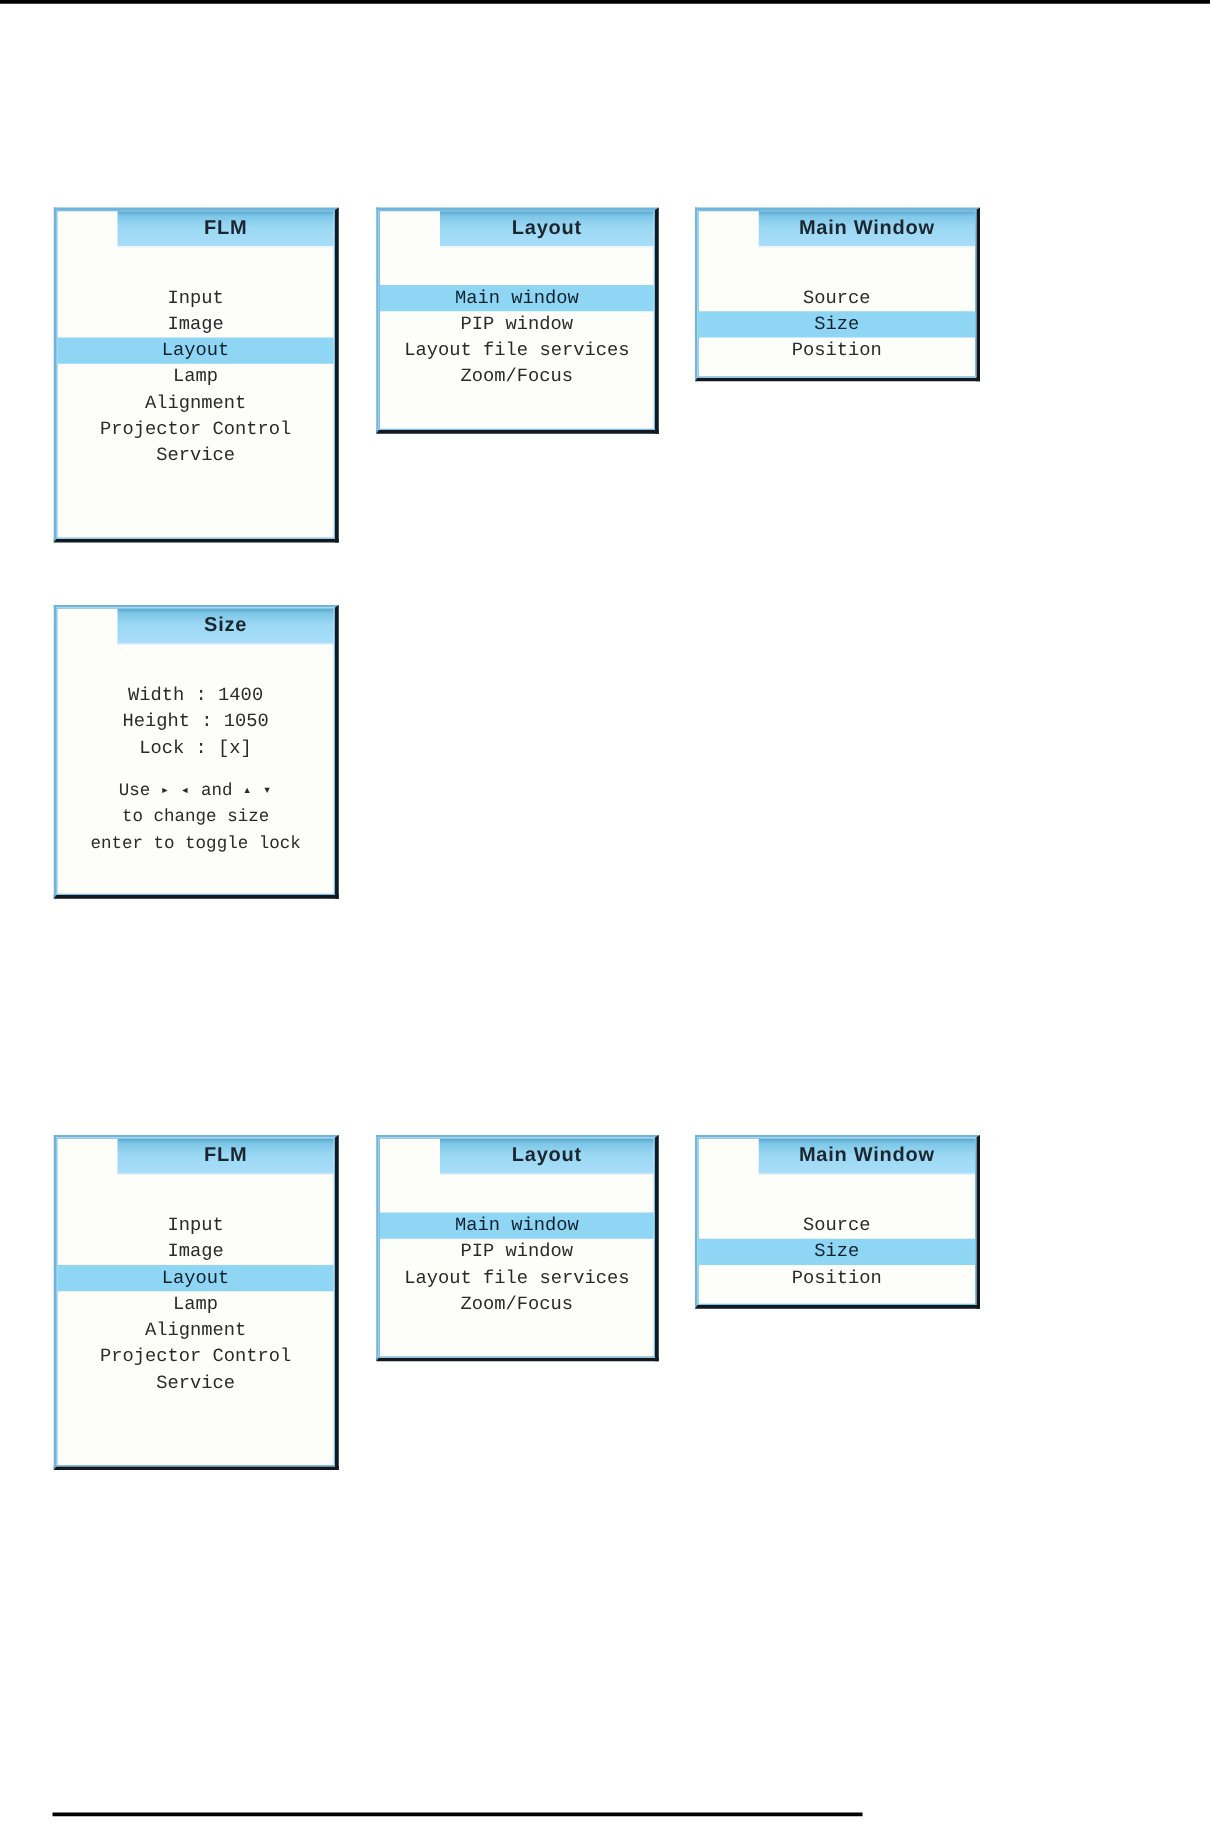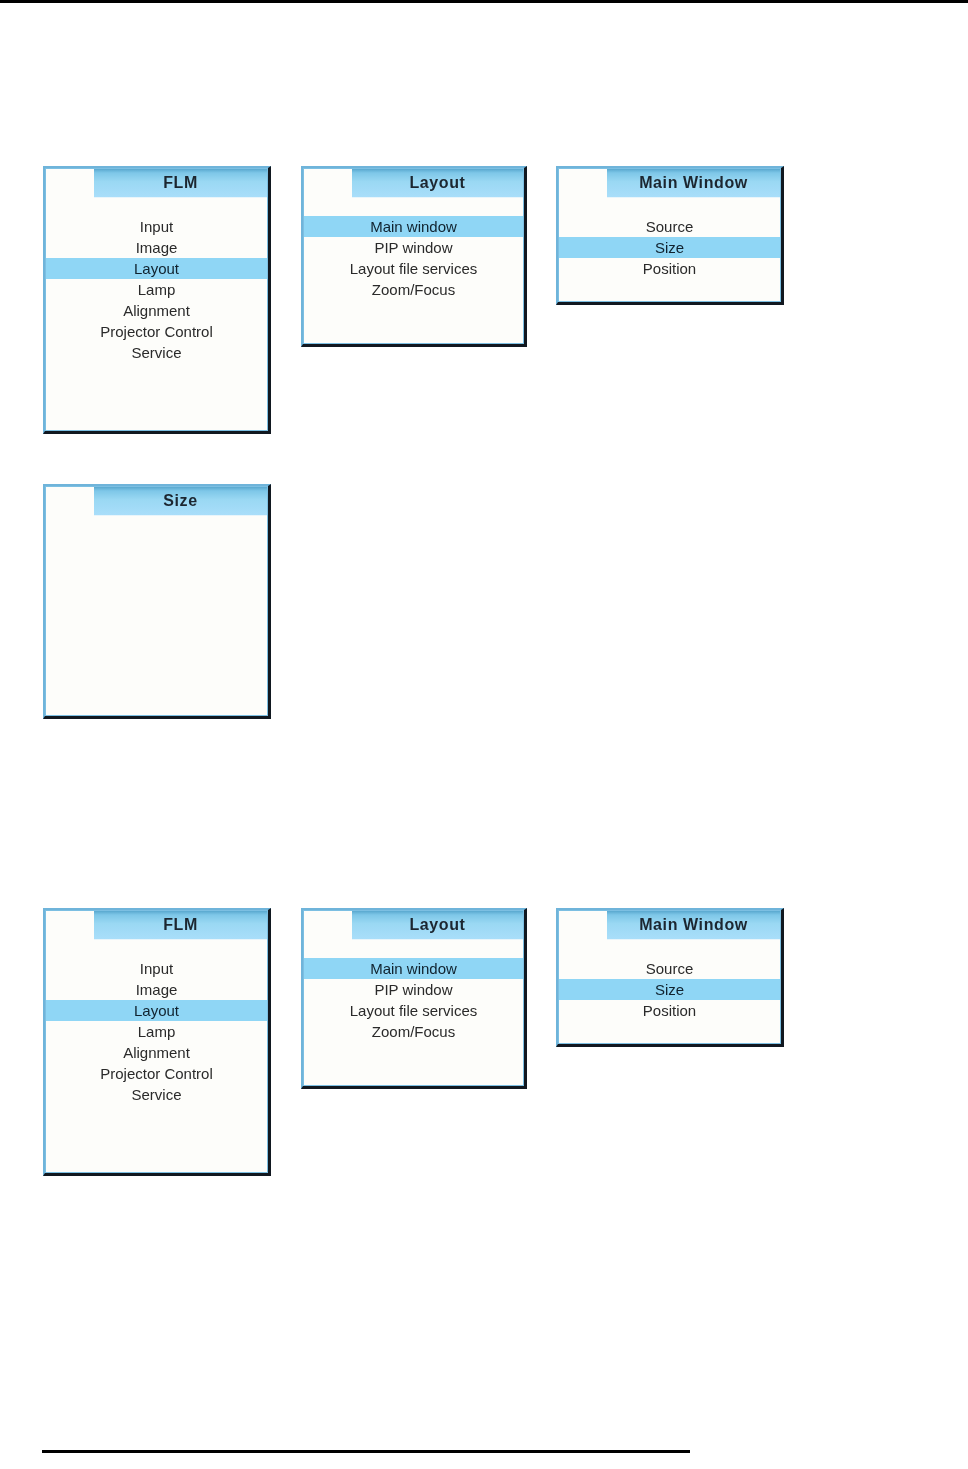--- a/index.html
+++ b/index.html
@@ -62,21 +62,22 @@
     font-size: 16px;
     font-weight: bold;
     color: #1c2630;
     letter-spacing: 0.6px;
     background: linear-gradient(180deg, #59a8cf 0%, #7ec7e8 14%, #9ad8f3 45%, #a9defa 100%);
     border-bottom: 1px solid #e8f5fb;
     margin-left: 48px;
   }
 
   .osd-body {
-    padding-top: 18px;
+    padding-top: 30px;
+    font-family: Liberation Mono, monospace;
   }
 
   .osd-row {
     height: 21px;
     line-height: 21px;
     text-align: center;
     font-size: 15px;
     color: #2a2a2a;
   }
   .osd-row.selected {
@@ -148,20 +149,36 @@
       <div class="osd-row">Source</div>
       <div class="osd-row selected">Size</div>
       <div class="osd-row">Position</div>
     </div>
   </div>
 </div>
 
 <div class="osd-panel" id="panel-size">
   <div class="inner">
     <div class="osd-title">Size</div>
+    <div class="osd-body">
+      <div class="osd-row">Width : 1400</div>
+      <div class="osd-row">Height : 1050</div>
+      <div class="osd-row">Lock : [x]</div>
+      <div class="osd-gap"></div>
+      <div class="osd-hint">
+        <span>Use</span>
+        <span class="arrow">▸</span>
+        <span class="arrow">◂</span>
+        <span>and</span>
+        <span class="arrow">▴</span>
+        <span class="arrow">▾</span>
+      </div>
+      <div class="osd-hint">to change size</div>
+      <div class="osd-hint">enter to toggle lock</div>
+    </div>
   </div>
 </div>
 
 <div class="osd-panel" id="panel-flm-bottom">
   <div class="inner">
     <div class="osd-title">FLM</div>
     <div class="osd-body">
       <div class="osd-row">Input</div>
       <div class="osd-row">Image</div>
       <div class="osd-row selected">Layout</div>

